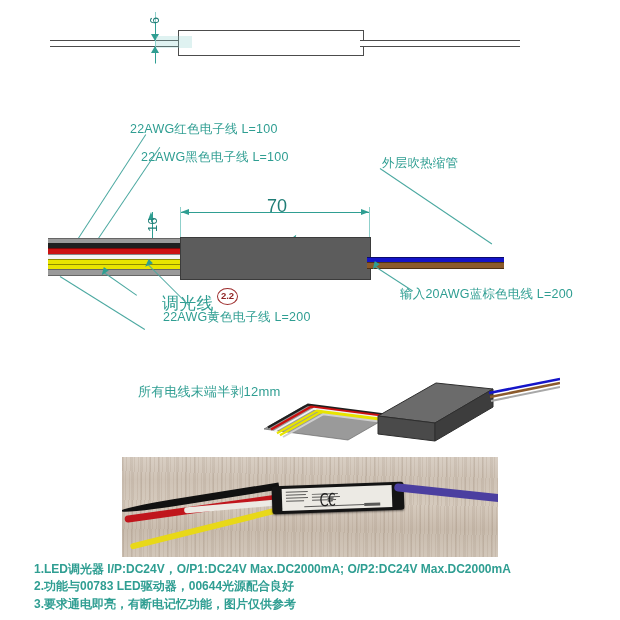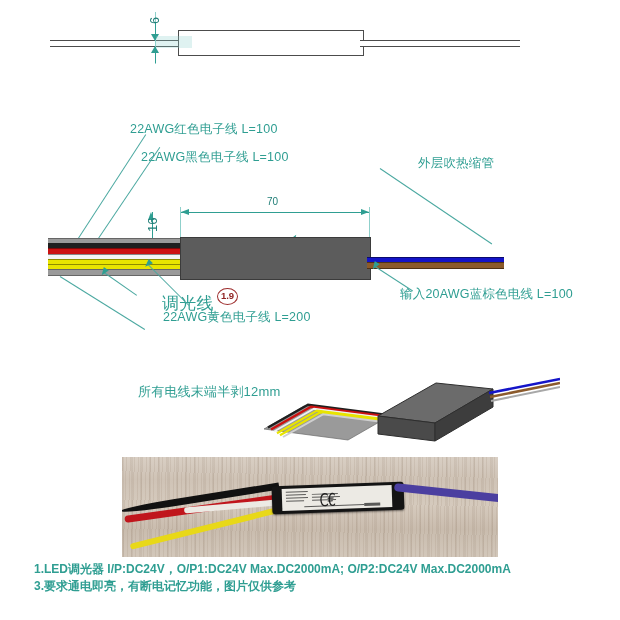--- a/index.html
+++ b/index.html
@@ -94,30 +94,30 @@
 
   <div class="abs lbl" style="left:130px;top:122px;">22AWG红色电子线 L=100</div>
   <div class="abs lbl" style="left:141px;top:150px;">22AWG黑色电子线 L=100</div>
 
   <div class="leader" style="left:75px;top:243px;width:130px;transform:rotate(-57deg);"></div>
   <div class="abs" style="left:72px;top:240px;width:0;height:0;border-left:3.5px solid transparent;border-right:3.5px solid transparent;border-top:8px solid #2f9e92;transform:rotate(33deg);"></div>
 
   <div class="leader" style="left:95px;top:243px;width:116px;transform:rotate(-56deg);"></div>
   <div class="abs" style="left:92px;top:240px;width:0;height:0;border-left:3.5px solid transparent;border-right:3.5px solid transparent;border-top:8px solid #2f9e92;transform:rotate(34deg);"></div>
 
-  <div class="abs lbl" style="left:382px;top:156px;margin-left:36px;">外层吹热缩管</div>
+  <div class="abs lbl" style="left:382px;top:156px;">外层吹热缩管</div>
   <div class="leader" style="left:380px;top:168px;width:135px;transform:rotate(34deg);"></div>
   <div class="abs" style="left:291px;top:234px;width:0;height:0;border-left:3.5px solid transparent;border-right:3.5px solid transparent;border-bottom:8px solid #2f9e92;transform:rotate(34deg);"></div>
 
   <div class="extline abs" style="left:180px;top:207px;height:30px;"></div>
   <div class="extline abs" style="left:369px;top:207px;height:30px;"></div>
   <div class="dimline abs" style="left:181px;top:212px;width:188px;height:1px;"></div>
   <div class="abs" style="left:181px;top:209px;width:0;height:0;border-top:3.5px solid transparent;border-bottom:3.5px solid transparent;border-right:8px solid #2f9e92;"></div>
   <div class="abs" style="left:361px;top:209px;width:0;height:0;border-top:3.5px solid transparent;border-bottom:3.5px solid transparent;border-left:8px solid #2f9e92;"></div>
-  <div class="abs dimtxt" style="left:267px;top:196px;font-size:10px;">70</div>
+  <div class="abs dimtxt" style="left:267px;top:196px;font-size:18px;">70</div>
 
   <div class="dimline abs" style="left:152px;top:212px;width:1px;height:62px;"></div>
   <div class="abs" style="left:148px;top:212px;width:0;height:0;border-left:3.5px solid transparent;border-right:3.5px solid transparent;border-bottom:8px solid #2f9e92;"></div>
   <div class="abs" style="left:148px;top:266px;width:0;height:0;border-left:3.5px solid transparent;border-right:3.5px solid transparent;border-top:8px solid #2f9e92;"></div>
   <div class="abs rot90 dimtxt" style="left:145px;top:232px;font-size:13px;">16</div>
 
   <div class="w abs" style="left:48px;top:238px;width:137px;height:4px;background:#9a9a9a;border-top:1px solid #666;border-bottom:1px solid #666;"></div>
   <div class="w abs" style="left:48px;top:243px;width:137px;height:5px;background:#1f1f1f;"></div>
   <div class="w abs" style="left:48px;top:248px;width:137px;height:5px;background:#cc1111;border-top:1px solid #7a0a0a;border-bottom:1px solid #7a0a0a;"></div>
   <div class="w abs" style="left:48px;top:254px;width:137px;height:4px;background:#f4f4f4;border-top:1px solid #888;border-bottom:1px solid #888;"></div>
@@ -125,26 +125,26 @@
   <div class="w abs" style="left:48px;top:264px;width:137px;height:4px;background:#e8e400;border-top:1px solid #8d8b00;border-bottom:1px solid #8d8b00;"></div>
   <div class="w abs" style="left:48px;top:269px;width:137px;height:5px;background:#9a9a9a;border-top:1px solid #666;border-bottom:1px solid #666;"></div>
 
   <div class="body-main abs" style="left:180px;top:237px;width:189px;height:41px;"></div>
 
   <div class="w abs" style="left:367px;top:257px;width:137px;height:4px;background:#1414c8;border-top:1px solid #0a0a6e;border-bottom:1px solid #0a0a6e;"></div>
   <div class="w abs" style="left:367px;top:262px;width:137px;height:5px;background:#8b5a2b;border-top:1px solid #4f3216;border-bottom:1px solid #4f3216;"></div>
 
   <div class="leader" style="left:375px;top:266px;width:45px;transform:rotate(33deg);"></div>
   <div class="abs" style="left:372px;top:262px;width:0;height:0;border-left:3.5px solid transparent;border-right:3.5px solid transparent;border-bottom:8px solid #2f9e92;transform:rotate(-146deg);"></div>
-  <div class="abs lbl" style="left:400px;top:287px;">输入20AWG蓝棕色电线 L=100</div>
+  <div class="abs lbl" style="left:400px;top:287px;">输入20AWG蓝棕色电线 L=200</div>
 
   <div class="leader" style="left:104px;top:272px;width:40px;transform:rotate(35deg);"></div>
   <div class="abs" style="left:101px;top:268px;width:0;height:0;border-left:3.5px solid transparent;border-right:3.5px solid transparent;border-bottom:8px solid #2f9e92;transform:rotate(-145deg);"></div>
   <div class="abs lbl small" style="left:162px;top:294px;">调光线</div>
-  <div class="balloon" style="left:217px;top:288px;">1.9</div>
+  <div class="balloon" style="left:217px;top:288px;">2.2</div>
 
   <div class="leader" style="left:148px;top:264px;width:58px;transform:rotate(45deg);"></div>
   <div class="abs" style="left:145px;top:260px;width:0;height:0;border-left:3.5px solid transparent;border-right:3.5px solid transparent;border-bottom:8px solid #2f9e92;transform:rotate(-135deg);"></div>
   <div class="abs lbl" style="left:163px;top:310px;">22AWG黄色电子线 L=200</div>
 
   <div class="leader" style="left:60px;top:276px;width:100px;transform:rotate(32deg);"></div>
 
   <div class="abs lbl" style="left:138px;top:385px;font-size:13px;">所有电线末端半剥12mm</div>
 
   <div class="iso" style="left:260px;top:352px;width:300px;height:100px;">
@@ -194,16 +194,17 @@
       <div class="ptext" style="left:30px;top:12px;width:24px;"></div>
       <div class="ptext" style="left:22px;top:18px;width:60px;"></div>
       <div class="ptext" style="left:82px;top:17px;width:16px;height:3px;"></div>
     </div>
 
     <div class="pwire" style="left:272px;top:32px;width:112px;height:8px;background:#4b3fa0;transform:rotate(6deg);"></div>
   </div>
 
   <div class="notes" style="left:22px;top:558px;">
     <div class="ln" style="margin-top:3px;">1.LED调光器 I/P:DC24V，O/P1:DC24V Max.DC2000mA; O/P2:DC24V Max.DC2000mA</div>
+    <div class="ln">2.功能与00783 LED驱动器，00644光源配合良好</div>
     <div class="ln">3.要求通电即亮，有断电记忆功能，图片仅供参考</div>
   </div>
 
 </div>
 
 </body></html>

